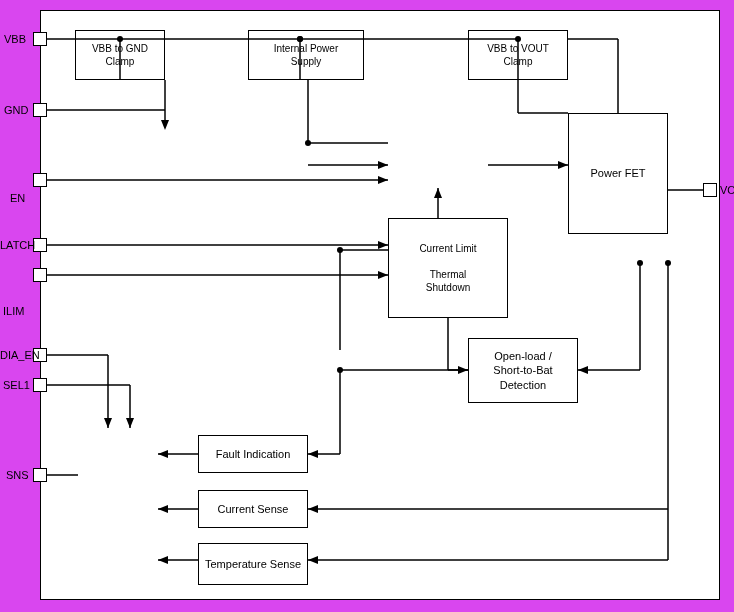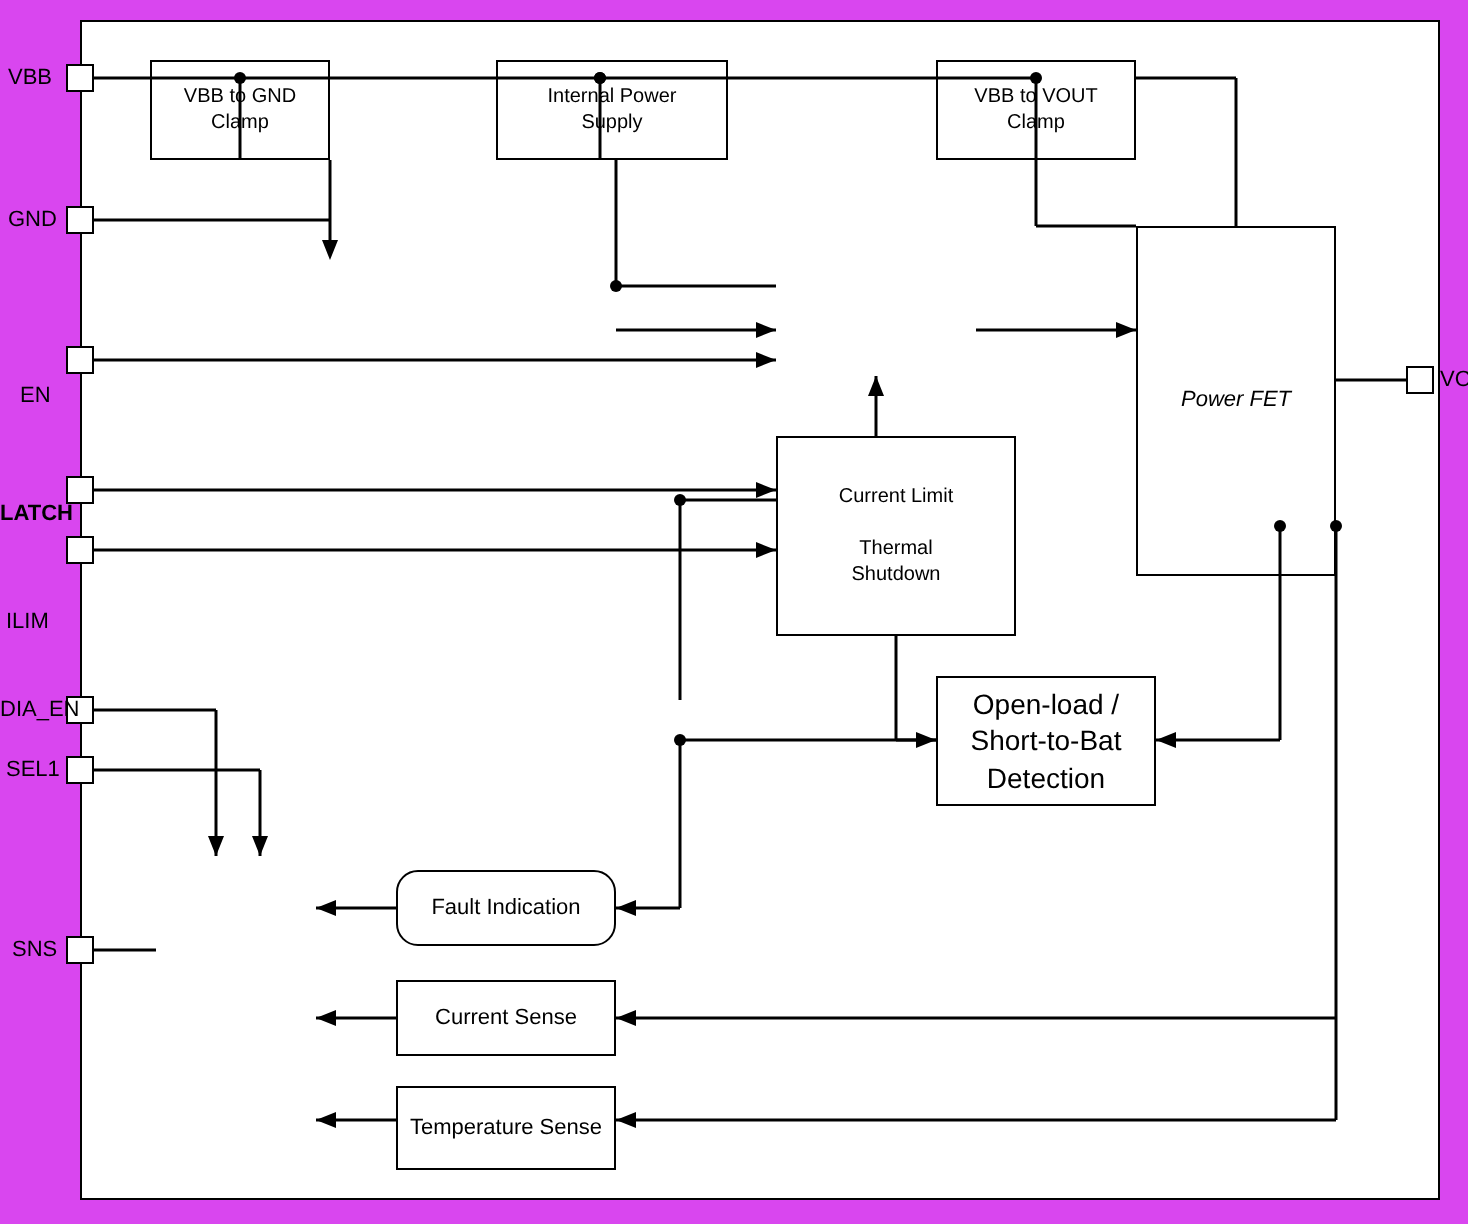--- a/index.html
+++ b/index.html
@@ -68,21 +68,21 @@
   <div class="pin-box" style="left:33px; top:32px;"></div>
   <span class="pin-label" style="left:4px; top:33px;">VBB</span>
 
   <div class="pin-box" style="left:33px; top:103px;"></div>
   <span class="pin-label" style="left:4px; top:104px;">GND</span>
 
   <div class="pin-box" style="left:33px; top:173px;"></div>
   <span class="pin-label" style="left:10px; top:192px;">EN</span>
 
   <div class="pin-box" style="left:33px; top:238px;"></div>
-  <span class="pin-label" style="left:0px; top:251px;font-weight:bold;">LATCH</span>
+  <span class="pin-label" style="left:0px; top:239px;">LATCH</span>
 
   <div class="pin-box" style="left:33px; top:268px;"></div>
   <span class="pin-label" style="left:3px; top:269px;margin-top:36px;">ILIM</span>
 
   <div class="pin-box" style="left:33px; top:348px;"></div>
   <span class="pin-label" style="left:0px; top:349px;">DIA_EN</span>
 
   <div class="pin-box" style="left:33px; top:378px;"></div>
   <span class="pin-label" style="left:3px; top:379px;">SEL1</span>
 
@@ -101,39 +101,39 @@
     <span>Internal Power
 Supply</span>
   </div>
 
   <div class="block" style="left:468px; top:30px; width:100px; height:50px; white-space:pre-line; font-size:10px;">
     <span>VBB to VOUT
 Clamp</span>
   </div>
 
 
-  <div class="block" style="left:568px; top:113px; width:100px; height:175px;font-style:italic;">
+  <div class="block" style="left:568px; top:113px; width:100px; height:121px;">
     <span>Power FET</span>
   </div>
 
   <div class="block" style="left:388px; top:218px; width:120px; height:100px; align-items:flex-start; padding:0; flex-direction:column;">
     <span style="white-space:pre-line; font-size:10px; text-align:center; width:100%;">Current Limit
 
 Thermal
 Shutdown</span>
   </div>
 
-  <div class="block" style="left:468px; top:338px; width:110px; height:65px; white-space:pre-line; font-size:14px;">
+  <div class="block" style="left:468px; top:338px; width:110px; height:65px; white-space:pre-line; font-size:11px;">
     <span>Open-load /
 Short-to-Bat
 Detection</span>
   </div>
 
 
-  <div class="block" style="left:198px; top:435px; width:110px; height:38px;border-radius:11px;">
+  <div class="block" style="left:198px; top:435px; width:110px; height:38px;">
     <span>Fault Indication</span>
   </div>
 
   <div class="block" style="left:198px; top:490px; width:110px; height:38px;text-align:right;">
     <span>Current Sense</span>
   </div>
 
   <div class="block" style="left:198px; top:543px; width:110px; height:42px;">
     <span>Temperature
 Sense</span>

